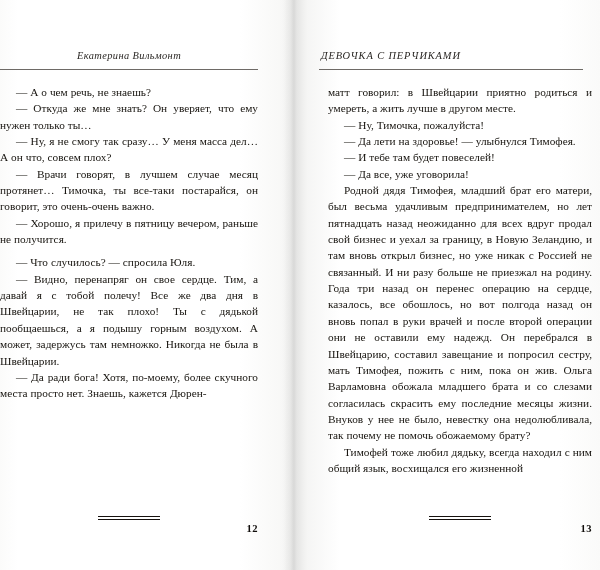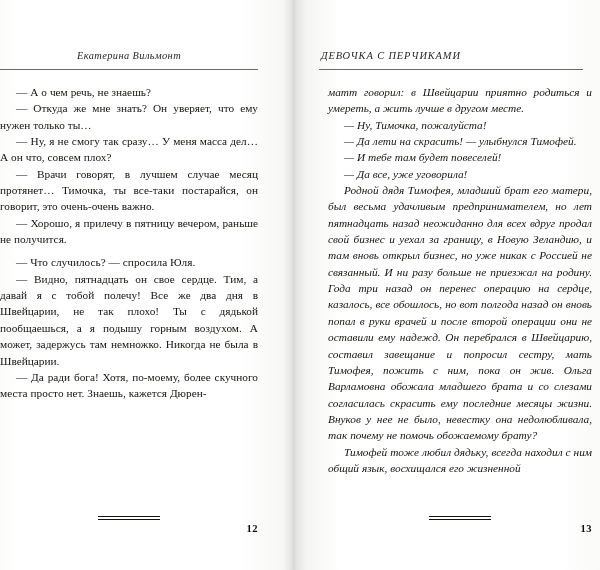--- a/index.html
+++ b/index.html
@@ -82,21 +82,21 @@
   .col {
     position: absolute;
     top: 84px;
     font-size: 11.3px;
     line-height: 16.35px;
     text-align: justify;
     text-justify: inter-word;
     color: #17140f;
   }
   .col-left  { left: 0px;  width: 258px; }
-  .col-right { left: 20px; width: 264px; font-style: italic; }
+  .col-right { left: 20px; width: 264px; }
 
   .col p {
     margin: 0;
     text-indent: 16px;
     hyphens: manual;
   }
   .col p.noindent { text-indent: 0; }
   .col p.gap-before { margin-top: 7px; }
 
   
@@ -136,38 +136,38 @@
     <div class="runhead runhead-left">Екатерина Вильмонт</div>
     <div class="runhead-rule runhead-rule-left"></div>
 
     <div class="col col-left" id="left-col">
         <p>— А о чем речь, не знаешь?</p>
         <p>— Откуда же мне знать? Он уверяет, что ему нужен только ты…</p>
         <p>— Ну, я не смогу так сразу… У меня масса дел… А он что, совсем плох?</p>
         <p>— Врачи говорят, в лучшем случае месяц протянет… Тимочка, ты все-таки постарайся, он говорит, это очень-очень важно.</p>
         <p>— Хорошо, я прилечу в пятницу вечером, раньше не получится.</p>
         <p class="gap-before">— Что случилось? — спросила Юля.</p>
-        <p>— Видно, пятнадцать он свое сердце. Тим, а давай я с тобой полечу! Все же два дня в Швейцарии, не так плохо! Ты с дядькой пообщаешься, а я подышу горным воздухом. А может, задержусь там немножко. Никогда не была в Швейцарии.</p>
+        <p>— Видно, перенапряг он свое сердце. Тим, а давай я с тобой полечу! Все же два дня в Швейцарии, не так плохо! Ты с дядькой пообщаешься, а я подышу горным воздухом. А может, задержусь там немножко. Никогда не была в Швейцарии.</p>
         <p>— Да ради бога! Хотя, по-моему, более скучного места просто нет. Знаешь, кажется Дюрен-</p>
       </div>
 
     <div class="folio folio-left">
       <div class="folio-rule"></div>
       <div class="folio-num">12</div>
     </div>
   </div>
 
   <div class="page page-right">
     <div class="runhead runhead-right">ДЕВОЧКА С ПЕРЧИКАМИ</div>
     <div class="runhead-rule runhead-rule-right"></div>
 
     <div class="col col-right" id="right-col">
         <p class="noindent">матт говорил: в Швейцарии приятно родиться и умереть, а жить лучше в другом месте.</p>
         <p>— Ну, Тимочка, пожалуйста!</p>
-        <p>— Да лети на скрасить! — улыбнулся Тимофей.</p>
+        <p>— Да лети на здоровье! — улыбнулся Тимофея.</p>
         <p>— И тебе там будет повеселей!</p>
         <p>— Да все, уже уговорила!</p>
         <p>Родной дядя Тимофея, младший брат его матери, был весьма удачливым предпринимателем, но лет пятнадцать назад неожиданно для всех вдруг продал свой бизнес и уехал за границу, в Новую Зеландию, и там вновь открыл бизнес, но уже никак с Россией не связанный. И ни разу больше не приезжал на родину. Года три назад он перенес операцию на сердце, казалось, все обошлось, но вот полгода назад он вновь попал в руки врачей и после второй операции они не оставили ему надежд. Он перебрался в Швейцарию, составил завещание и попросил сестру, мать Тимофея, пожить с ним, пока он жив. Ольга Варламовна обожала младшего брата и со слезами согласилась скрасить ему последние месяцы жизни. Внуков у нее не было, невестку она недолюбливала, так почему не помочь обожаемому брату?</p>
         <p>Тимофей тоже любил дядьку, всегда находил с ним общий язык, восхищался его жизненной</p>
       </div>
 
     <div class="folio folio-right">
       <div class="folio-rule"></div>
       <div class="folio-num">13</div>
     </div>

